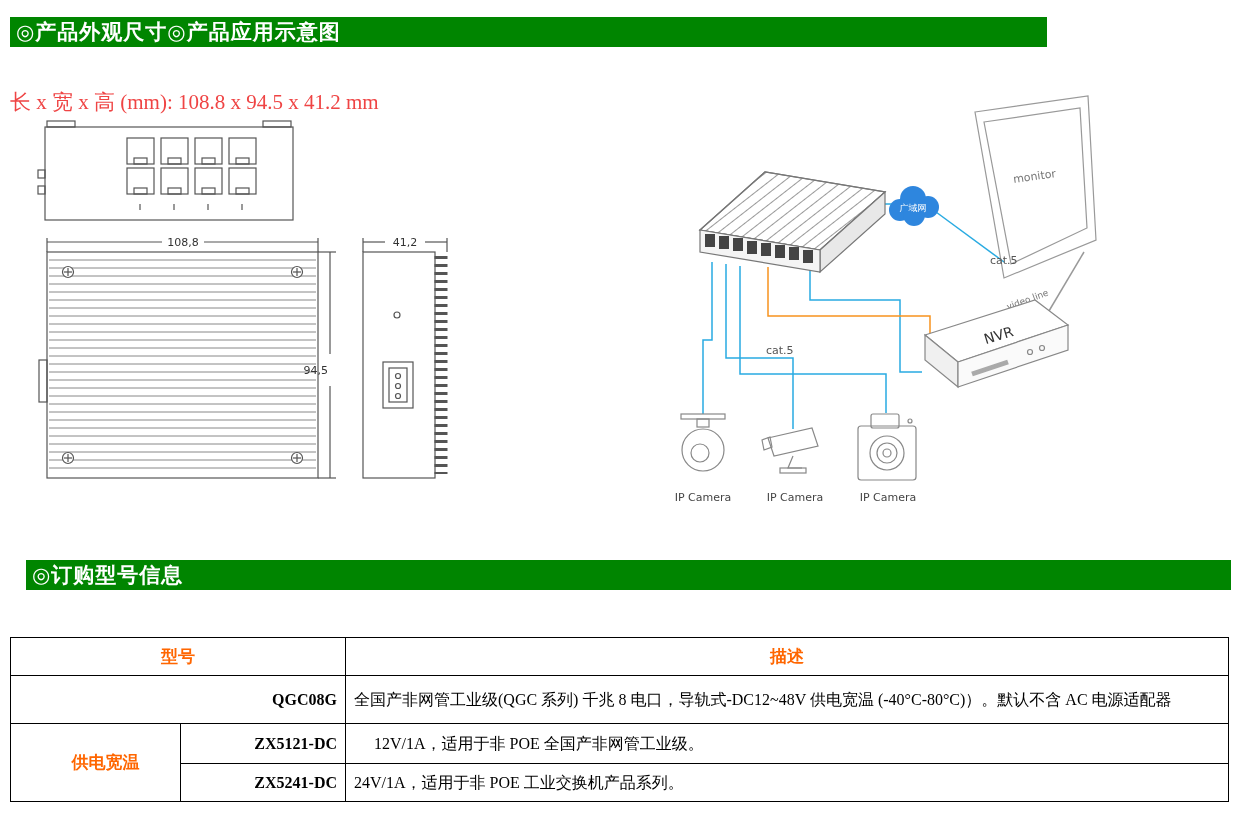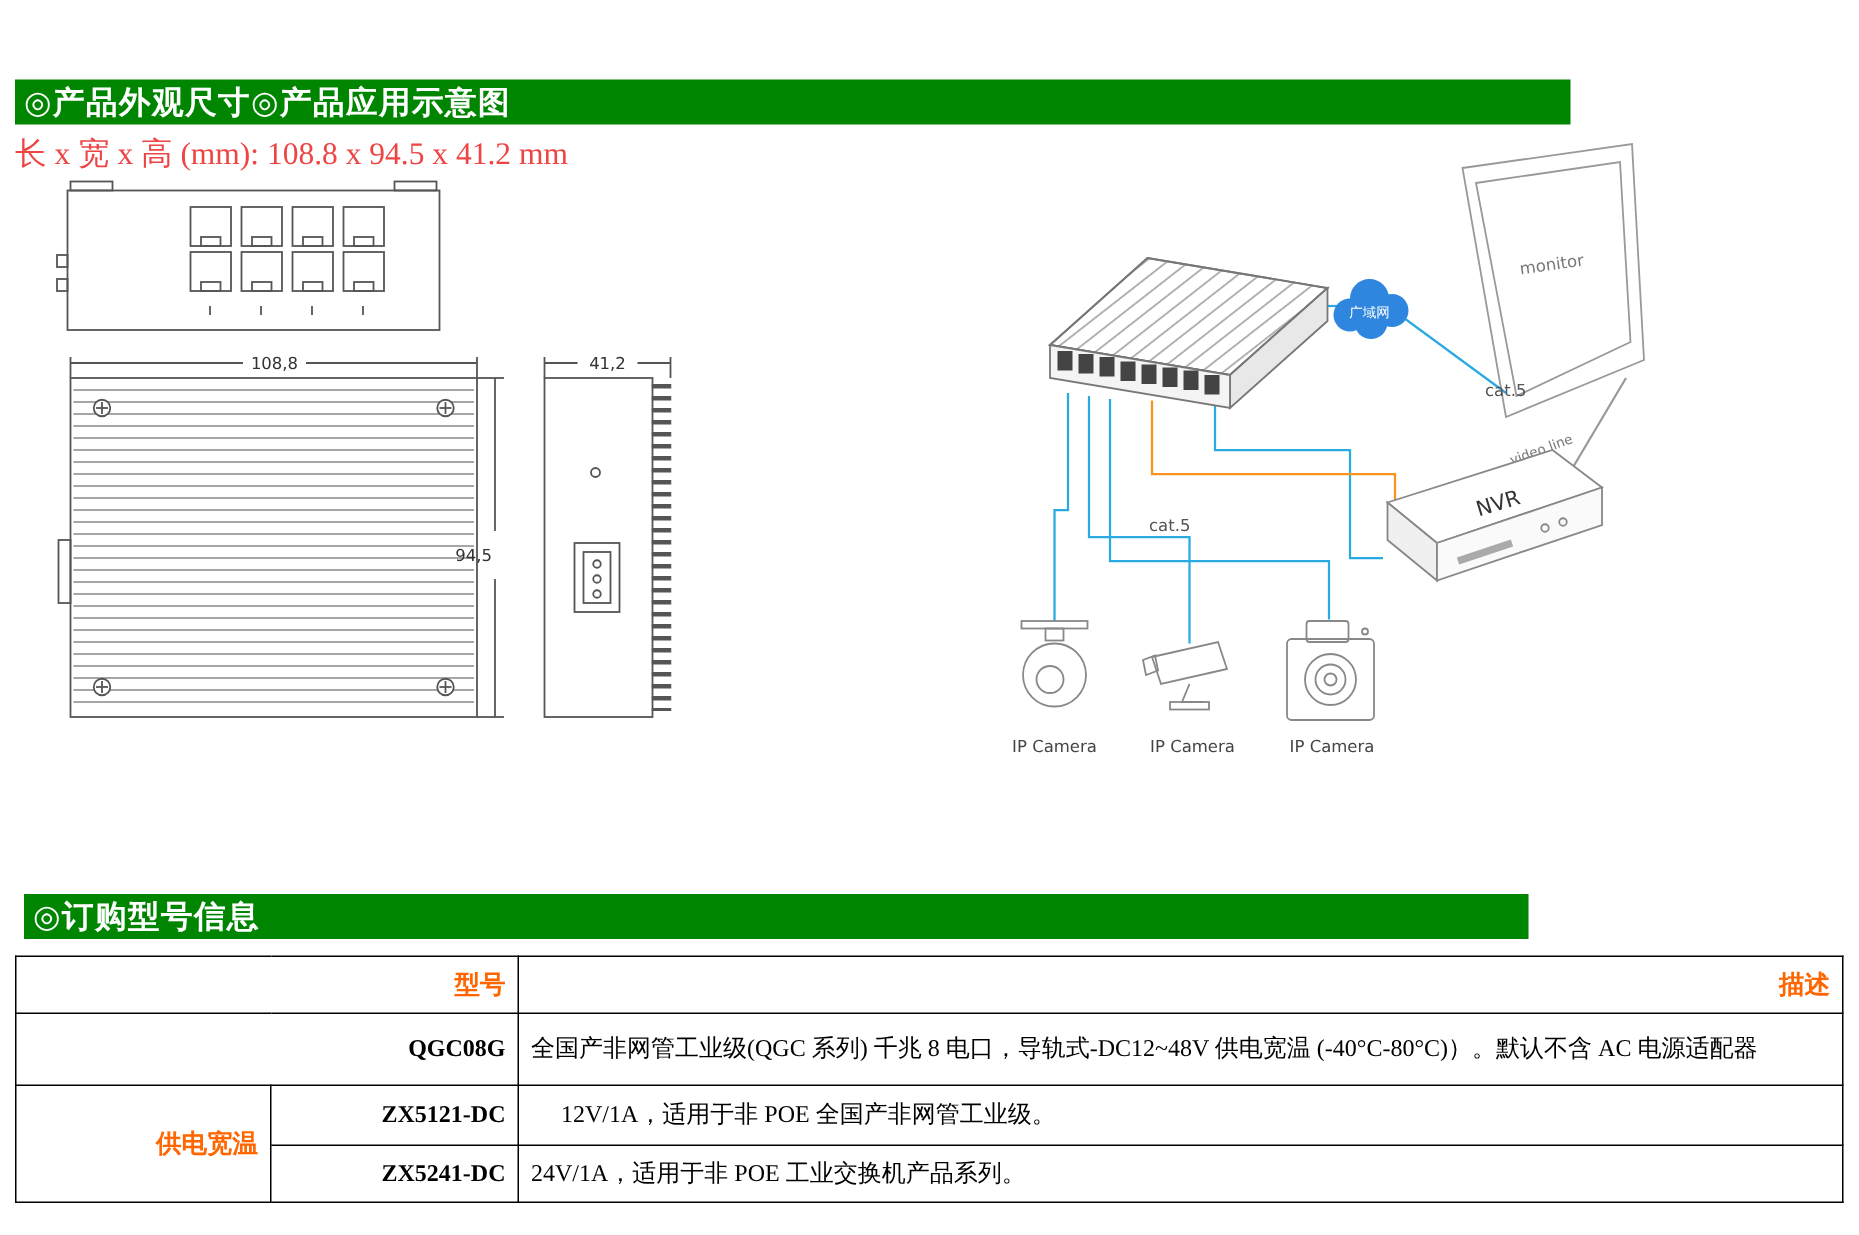--- a/index.html
+++ b/index.html
@@ -4,42 +4,42 @@
 <style>
   * { margin:0; padding:0; box-sizing:border-box; }
   html,body { background:#ffffff; }
   body {
     width:1239px; height:823px; position:relative; overflow:hidden;
     font-family:"Liberation Serif","DejaVu Serif",serif; color:#000;
   }
   .banner {
     position:absolute; background:#008500; color:#fff;
     font-weight:bold; font-size:21px; line-height:30px;
-    padding-left:6px; letter-spacing:1px;margin-top:36px;
+    padding-left:6px; letter-spacing:1px;
   }
   .banner-appearance { left:10px; top:17px; width:1037px; height:30px; }
-  .banner-ordering   { left:16px; top:560px; width:1003px; height:30px; }
+  .banner-ordering   { left:26px; top:560px; width:1205px; height:30px; }
   .size-line {
     position:absolute; left:10px; top:88px; font-size:21px; color:#ef4444;
     font-family:"Liberation Serif","DejaVu Serif",serif;
   }
   svg.art { position:absolute; left:0; top:0; }
   svg text { font-family:"DejaVu Sans","Liberation Sans",sans-serif; }
 
   table.order-table {
     position:absolute; left:10px; top:637px; width:1219px;
     border-collapse:collapse; table-layout:fixed; font-size:16px;
   }
   table.order-table td { border:1px solid #000; padding:4px 8px; vertical-align:middle; }
   tr.row-head td   { height:38px; }
   tr.row-main td   { height:48px; }
   tr.row-ad1 td    { height:40px;padding-left:28px; }
   tr.row-ad2 td    { height:38px;margin-left:40px; }
   .center { text-align:center; }
-  .accent { color:#ff6600; font-weight:bold; font-size:17px;text-align:right; }
+  .accent { color:#ff6600; font-weight:bold; font-size:17px; }
   .model  { font-weight:bold;text-align:right; }
   .desc   { line-height:1.45; }
 </style>
 </head>
 <body>
 
 <div class="banner banner-appearance">◎产品外观尺寸◎产品应用示意图</div>
 <div class="banner banner-ordering">◎订购型号信息</div>
 
 <div class="size-line">长 x 宽 x 高 (mm): 108.8 x 94.5 x 41.2 mm</div>

